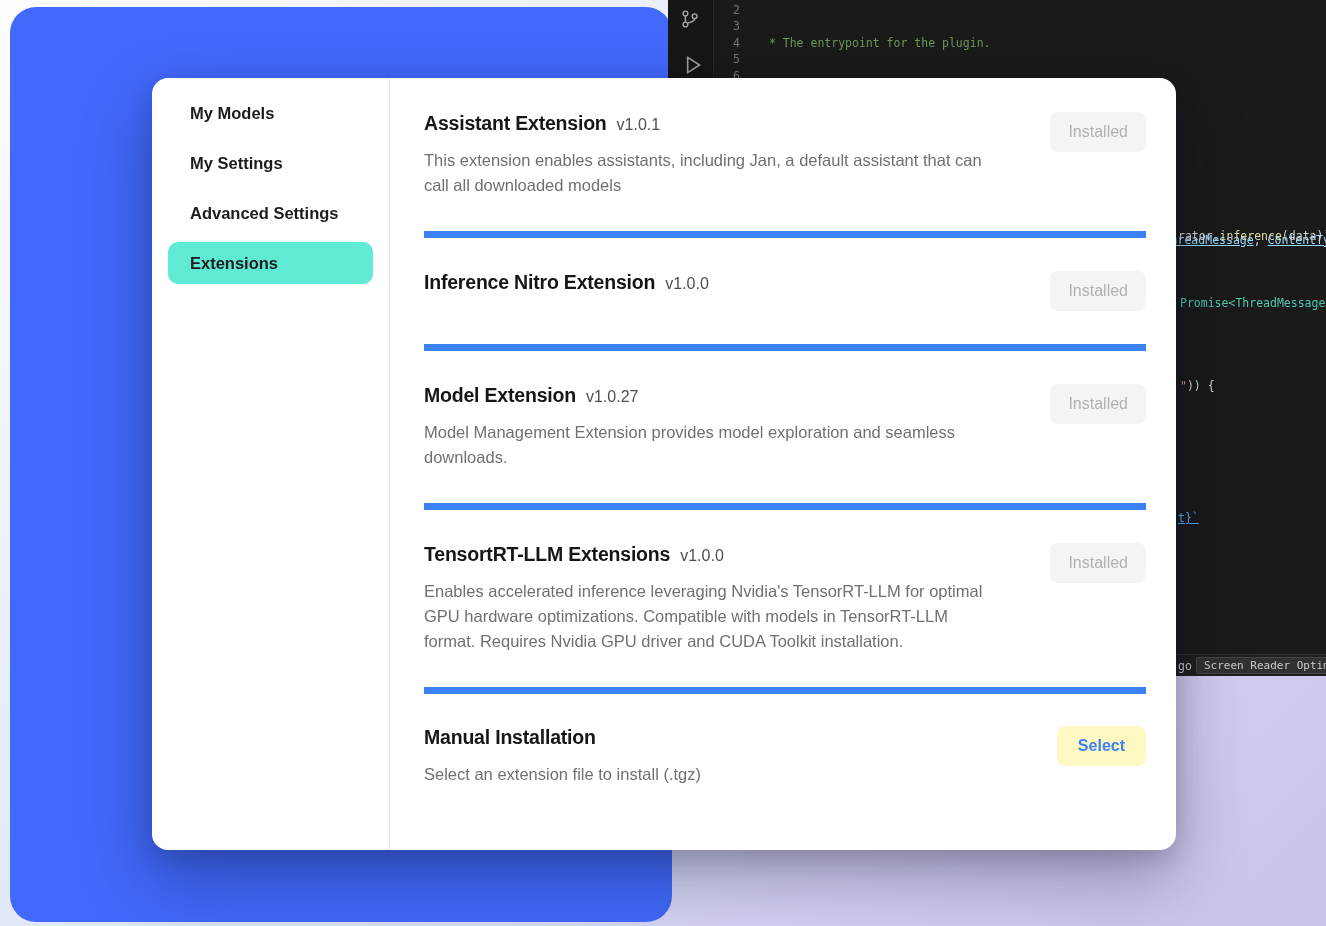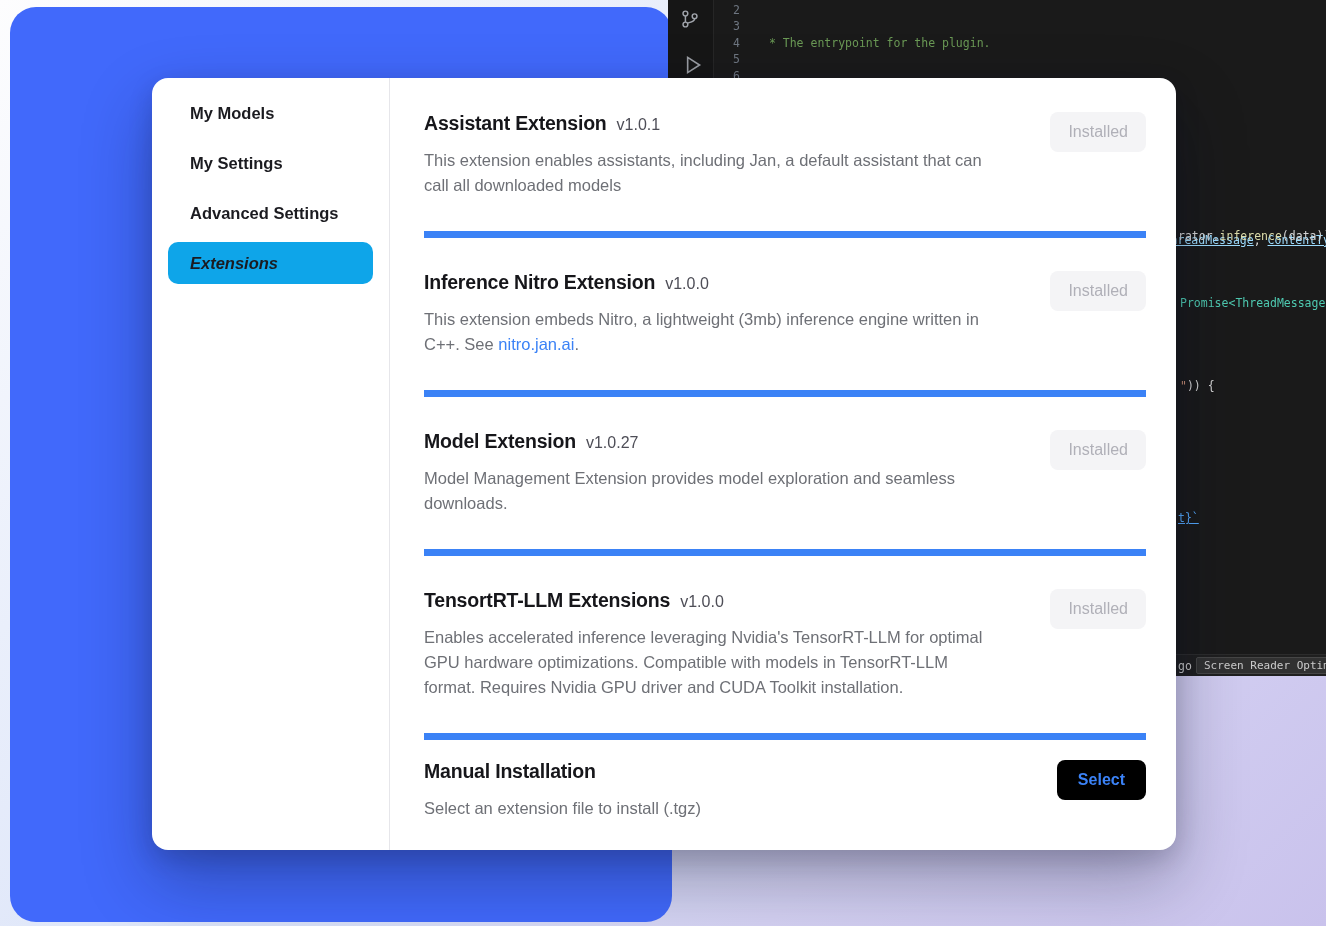--- a/index.html
+++ b/index.html
@@ -67,46 +67,46 @@
   }
   .sidebar {
     width:238px; flex:0 0 238px; border-right:1px solid #e6e6ea;
     padding:14px 16px 0; border-radius:16px 0 0 16px;
   }
   .side-item {
     height:42px; line-height:42px; padding:0 22px; margin-bottom:8px;
     font-size:16.5px; font-weight:700; color:#1b1b20;
     border-radius:10px; cursor:default; white-space:nowrap;
   }
-  .side-item.active { background:#0ea5e9;font-style:italic; }
+  .side-item.active { background:#5eead4; }
   .content { flex:1; padding:34px 30px 0 34px; overflow:hidden; }
   .ext-row {
     display:flex; justify-content:space-between; align-items:flex-start;
     border-top:7px solid #3b82f6; padding:33px 0;
   }
   .ext-row.first { border-top:none; padding-top:0; }
-  .ext-row.last  { padding:20px 0 26px; }
+  .ext-row.last  { padding:32px 0 26px; }
   .ext-info { width:565px; }
   .ext-title-line { display:flex; align-items:baseline; gap:10px; }
   .ext-title {
     font-size:19.5px; font-weight:700; color:#16161a;
     letter-spacing:-0.2px; line-height:23px;
   }
   .ext-version { font-size:16px; color:#4e4e57; }
   .ext-desc {
     margin:13px 0 0; font-size:16.5px; line-height:25px; color:#6e7076;
   }
   .link { color:#3b82f6; text-decoration:none; cursor:pointer; }
   .btn {
     flex:0 0 auto; margin-left:20px; border:none; border-radius:8px;
     height:40px; padding:0 18px; font-size:16px;
     font-family:"Liberation Sans", sans-serif; cursor:default;text-align:right;
   }
   .btn-installed { background:#f4f4f6; color:#b0b0b8; font-weight:500; }
-  .btn-select    { background:#000000; color:#3b82f6; font-weight:700; padding:0 21px; cursor:pointer; }
+  .btn-select    { background:#fef9c3; color:#3b82f6; font-weight:700; padding:0 21px; cursor:pointer; }
 </style>
 </head>
 <body>
 
 <div class="stage">
 
   <div class="blue-panel"></div>
 
   <div class="editor">
     <div class="activity-bar">
@@ -173,21 +173,20 @@
         </div>
         <button class="btn btn-installed">Installed</button>
       </div>
 
       <div class="ext-row">
         <div class="ext-info">
           <div class="ext-title-line">
             <span class="ext-title">Inference Nitro Extension</span>
             <span class="ext-version">v1.0.0</span>
           </div>
-          <p class="ext-desc"><span>This extension embeds Nitro, a lightweight (3mb) inference engine written in C++. See </span><a class="link">nitro.jan.ai</a><span>.</span></p>
         </div>
         <button class="btn btn-installed">Installed</button>
       </div>
 
       <div class="ext-row">
         <div class="ext-info">
           <div class="ext-title-line">
             <span class="ext-title">Model Extension</span>
             <span class="ext-version">v1.0.27</span>
           </div>

